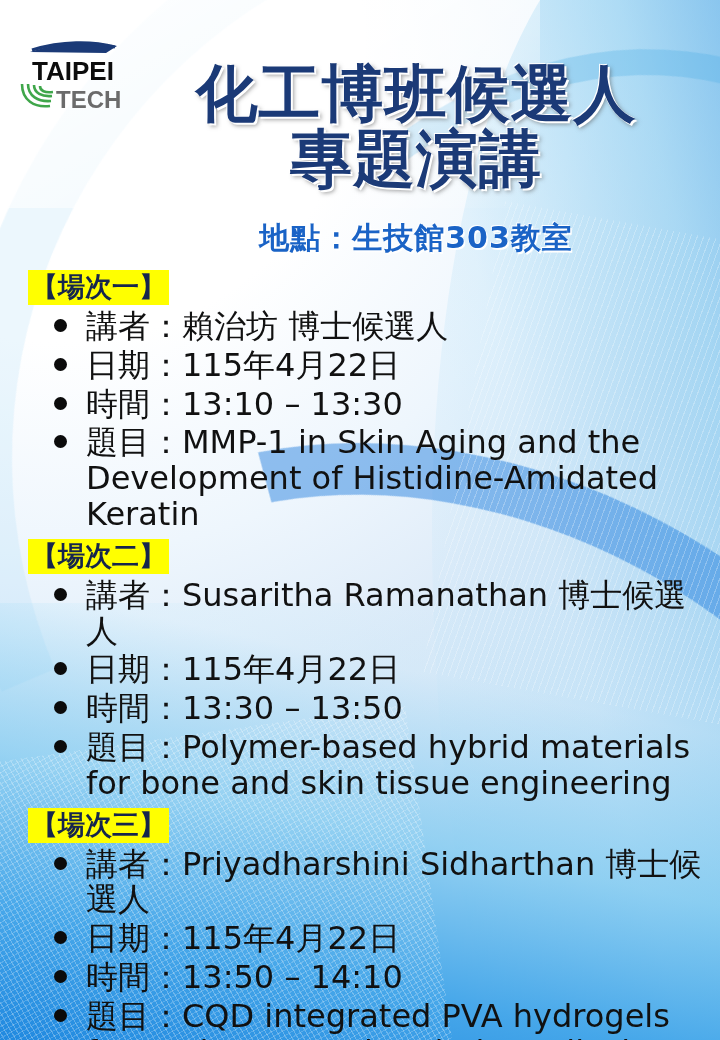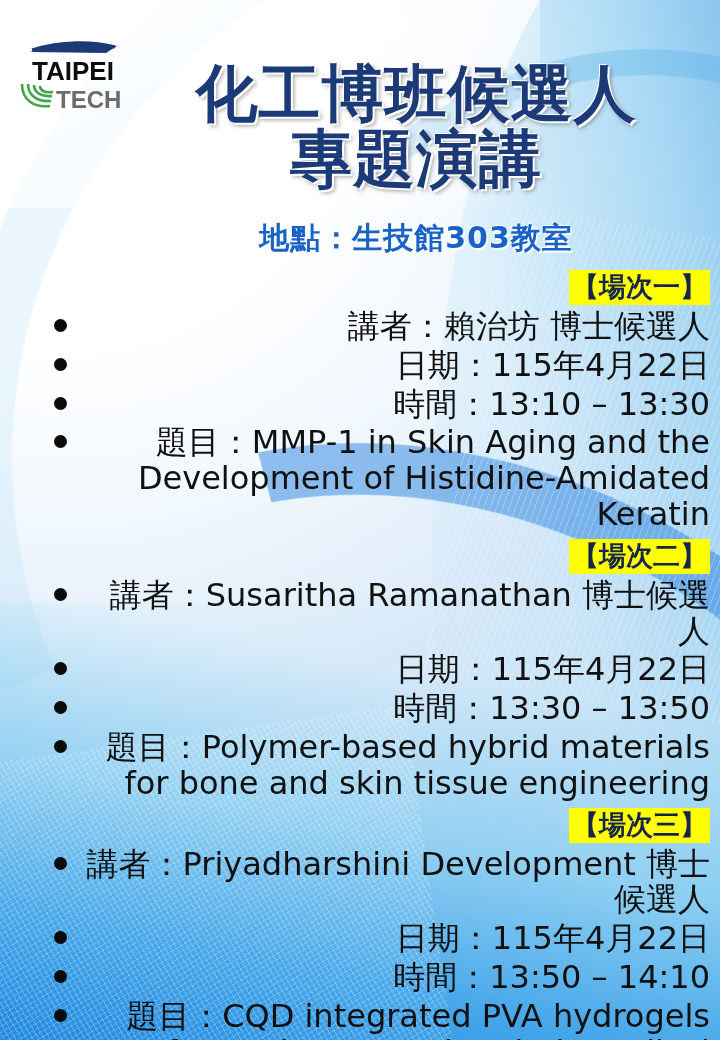--- a/index.html
+++ b/index.html
@@ -180,21 +180,20 @@
 
   
   .sessions {
     position: absolute;
     left: 0;
     right: 0;
     top: 270px;
   }
   .session {
     padding: 0 10px 0 28px;
-    text-align: right;
   }
   .session + .session { margin-top: 6px; }
 
   .session-badge {
     display: inline-block;
     background: #ffff00;
     color: #15254d;
     font-family: "DejaVu Sans", "Liberation Sans", sans-serif;
     font-weight: bold;
     font-size: 27px;
@@ -307,21 +306,21 @@
           <li>
             <span class="row-label">題目：</span><span>Polymer-based hybrid materials for bone and skin tissue engineering</span>
           </li>
         </ul>
       </div>
 
       <div class="session">
         <div class="session-badge">【場次三】</div>
         <ul class="bullets">
           <li>
-            <span class="row-label">講者：</span><span>Priyadharshini Development 博士候選人</span>
+            <span class="row-label">講者：</span><span>Priyadharshini Sidharthan 博士候選人</span>
           </li>
           <li>
             <span class="row-label">日期：</span><span>115年4月22日</span>
           </li>
           <li>
             <span class="row-label">時間：</span><span>13:50 – 14:10</span>
           </li>
           <li>
             <span class="row-label">題目：</span><span>CQD integrated PVA hydrogels for Environmental and Biomedical applications</span>
           </li>

